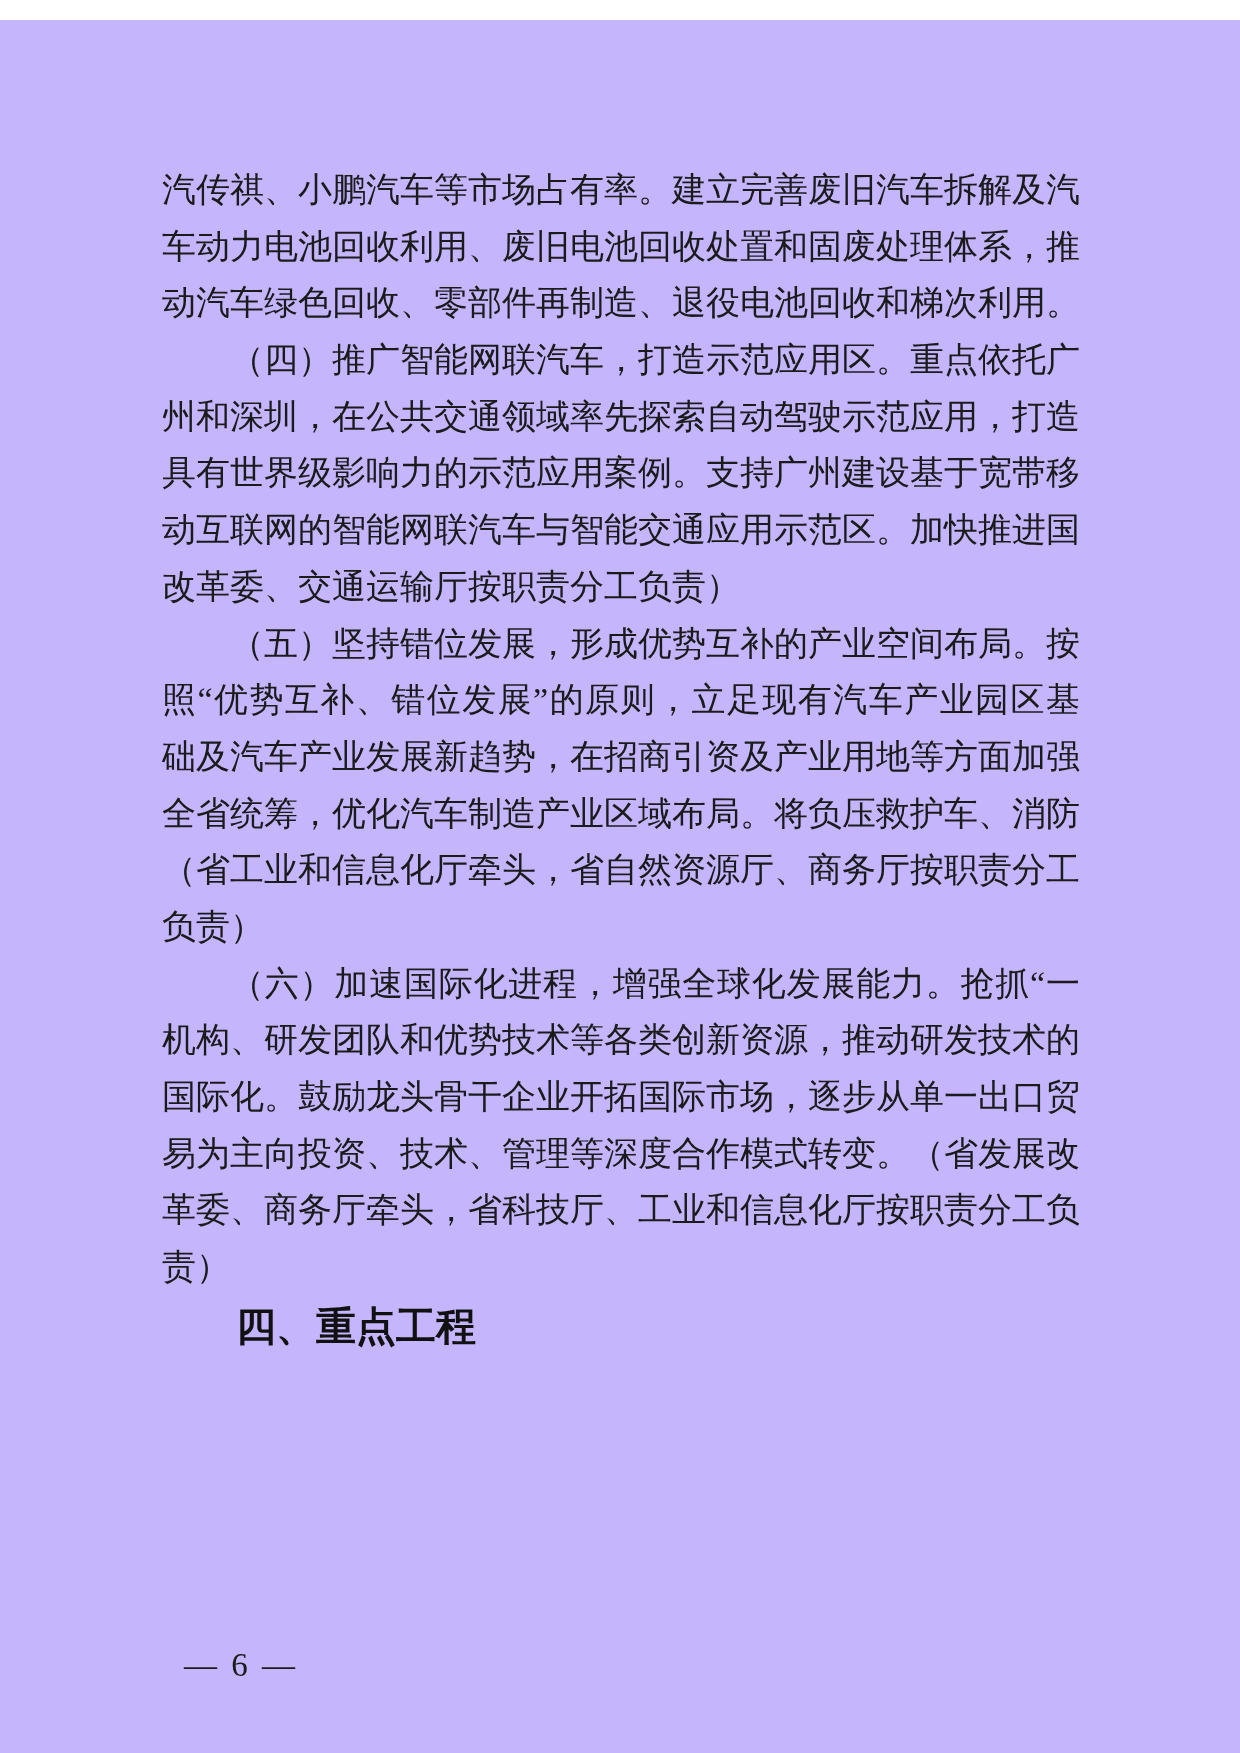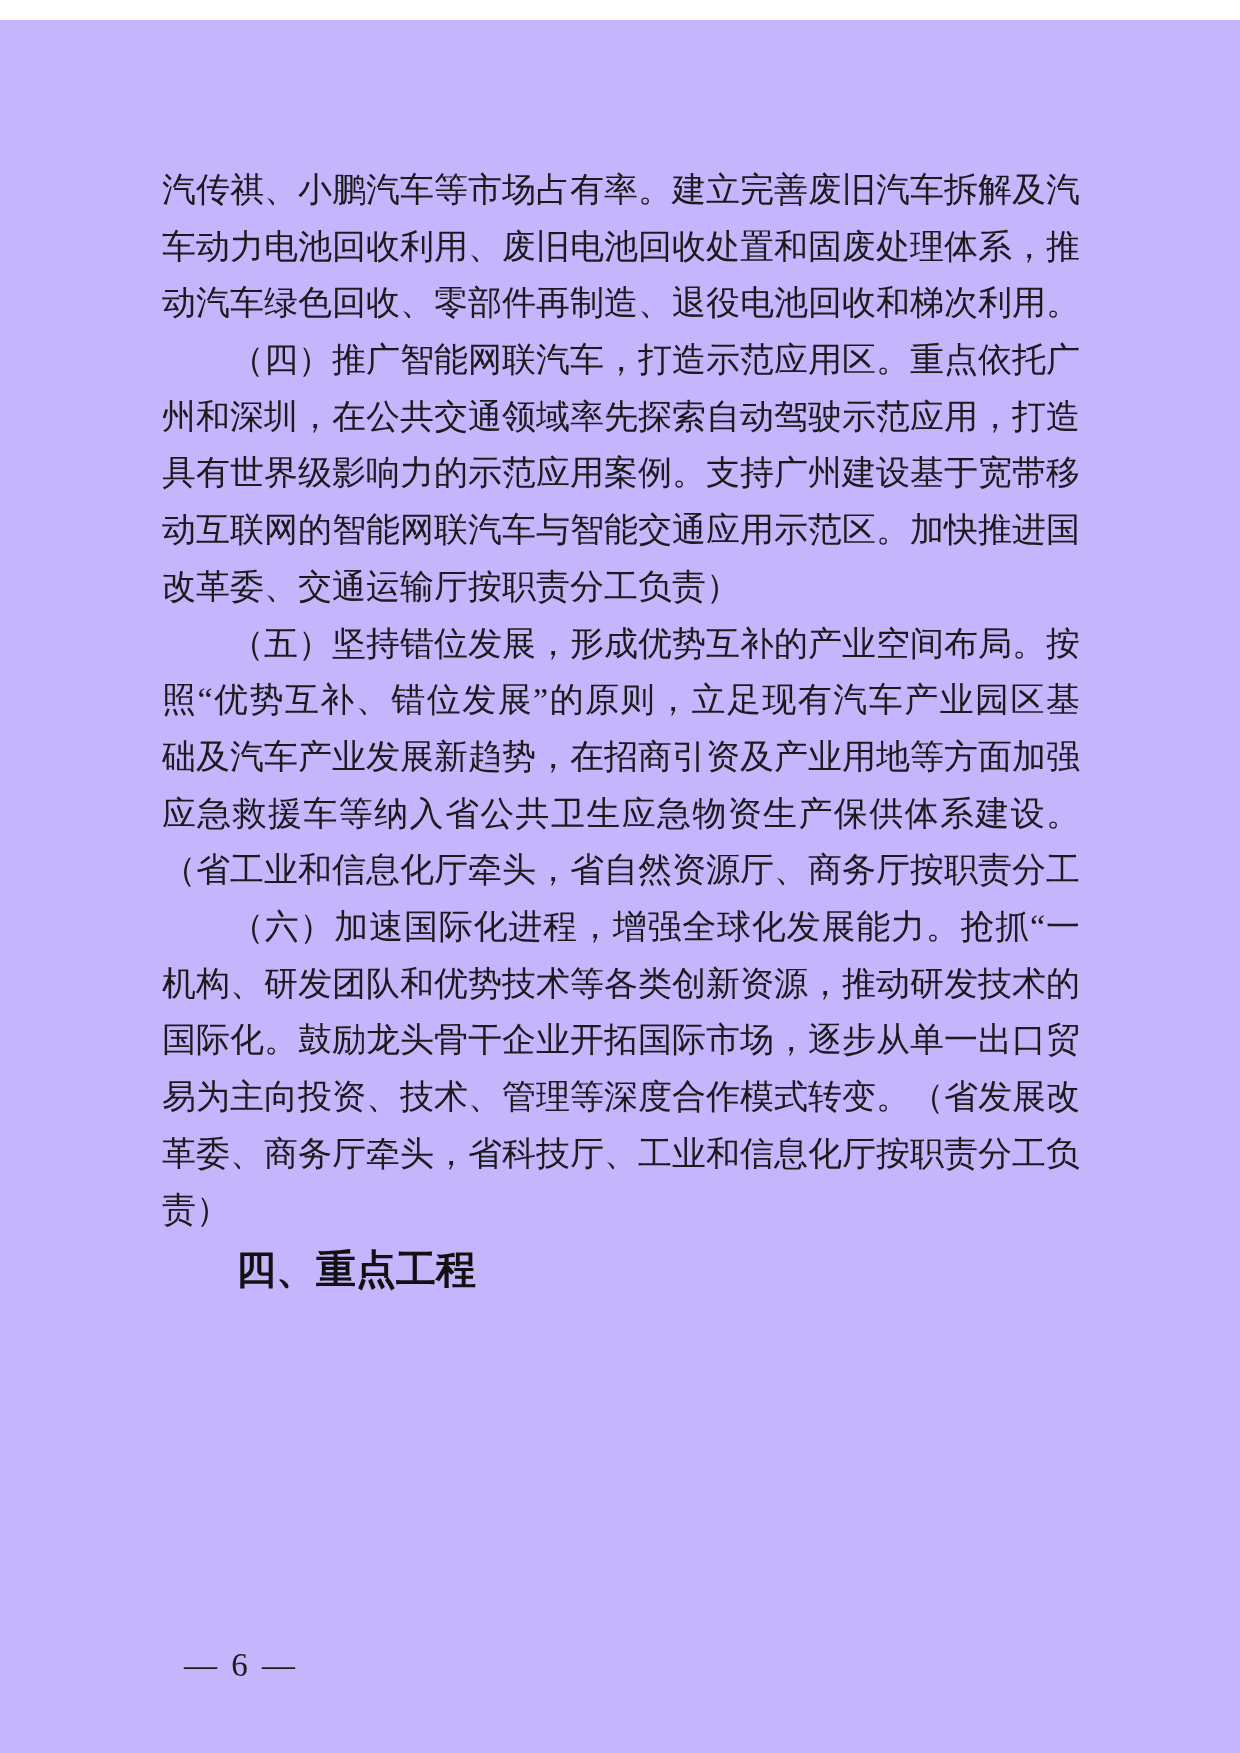--- a/index.html
+++ b/index.html
@@ -62,22 +62,23 @@
     <div class="line">车动力电池回收利用、废旧电池回收处置和固废处理体系，推</div>
     <div class="line">动汽车绿色回收、零部件再制造、退役电池回收和梯次利用。</div>
     <div class="line indent">（四）推广智能网联汽车，打造示范应用区。重点依托广</div>
     <div class="line">州和深圳，在公共交通领域率先探索自动驾驶示范应用，打造</div>
     <div class="line">具有世界级影响力的示范应用案例。支持广州建设基于宽带移</div>
     <div class="line">动互联网的智能网联汽车与智能交通应用示范区。加快推进国</div>
     <div class="line short">改革委、交通运输厅按职责分工负责）</div>
     <div class="line indent">（五）坚持错位发展，形成优势互补的产业空间布局。按</div>
     <div class="line">照“优势互补、错位发展”的原则，立足现有汽车产业园区基</div>
     <div class="line">础及汽车产业发展新趋势，在招商引资及产业用地等方面加强</div>
-    <div class="line">应急救援车等纳入省公共卫生应急物资生产保供体系建设。</div>
+    <div class="line">全省统筹，优化汽车制造产业区域布局。将负压救护车、消防</div>
     <div class="line">（省工业和信息化厅牵头，省自然资源厅、商务厅按职责分工</div>
+    <div class="line short">负责）</div>
     <div class="line indent">（六）加速国际化进程，增强全球化发展能力。抢抓“一</div>
     <div class="line">机构、研发团队和优势技术等各类创新资源，推动研发技术的</div>
     <div class="line">国际化。鼓励龙头骨干企业开拓国际市场，逐步从单一出口贸</div>
     <div class="line">易为主向投资、技术、管理等深度合作模式转变。（省发展改</div>
     <div class="line">革委、商务厅牵头，省科技厅、工业和信息化厅按职责分工负</div>
     <div class="line short">责）</div>
     <div class="heading">四、重点工程</div>
   </div>
 
   <div class="footer">— 6 —</div>

